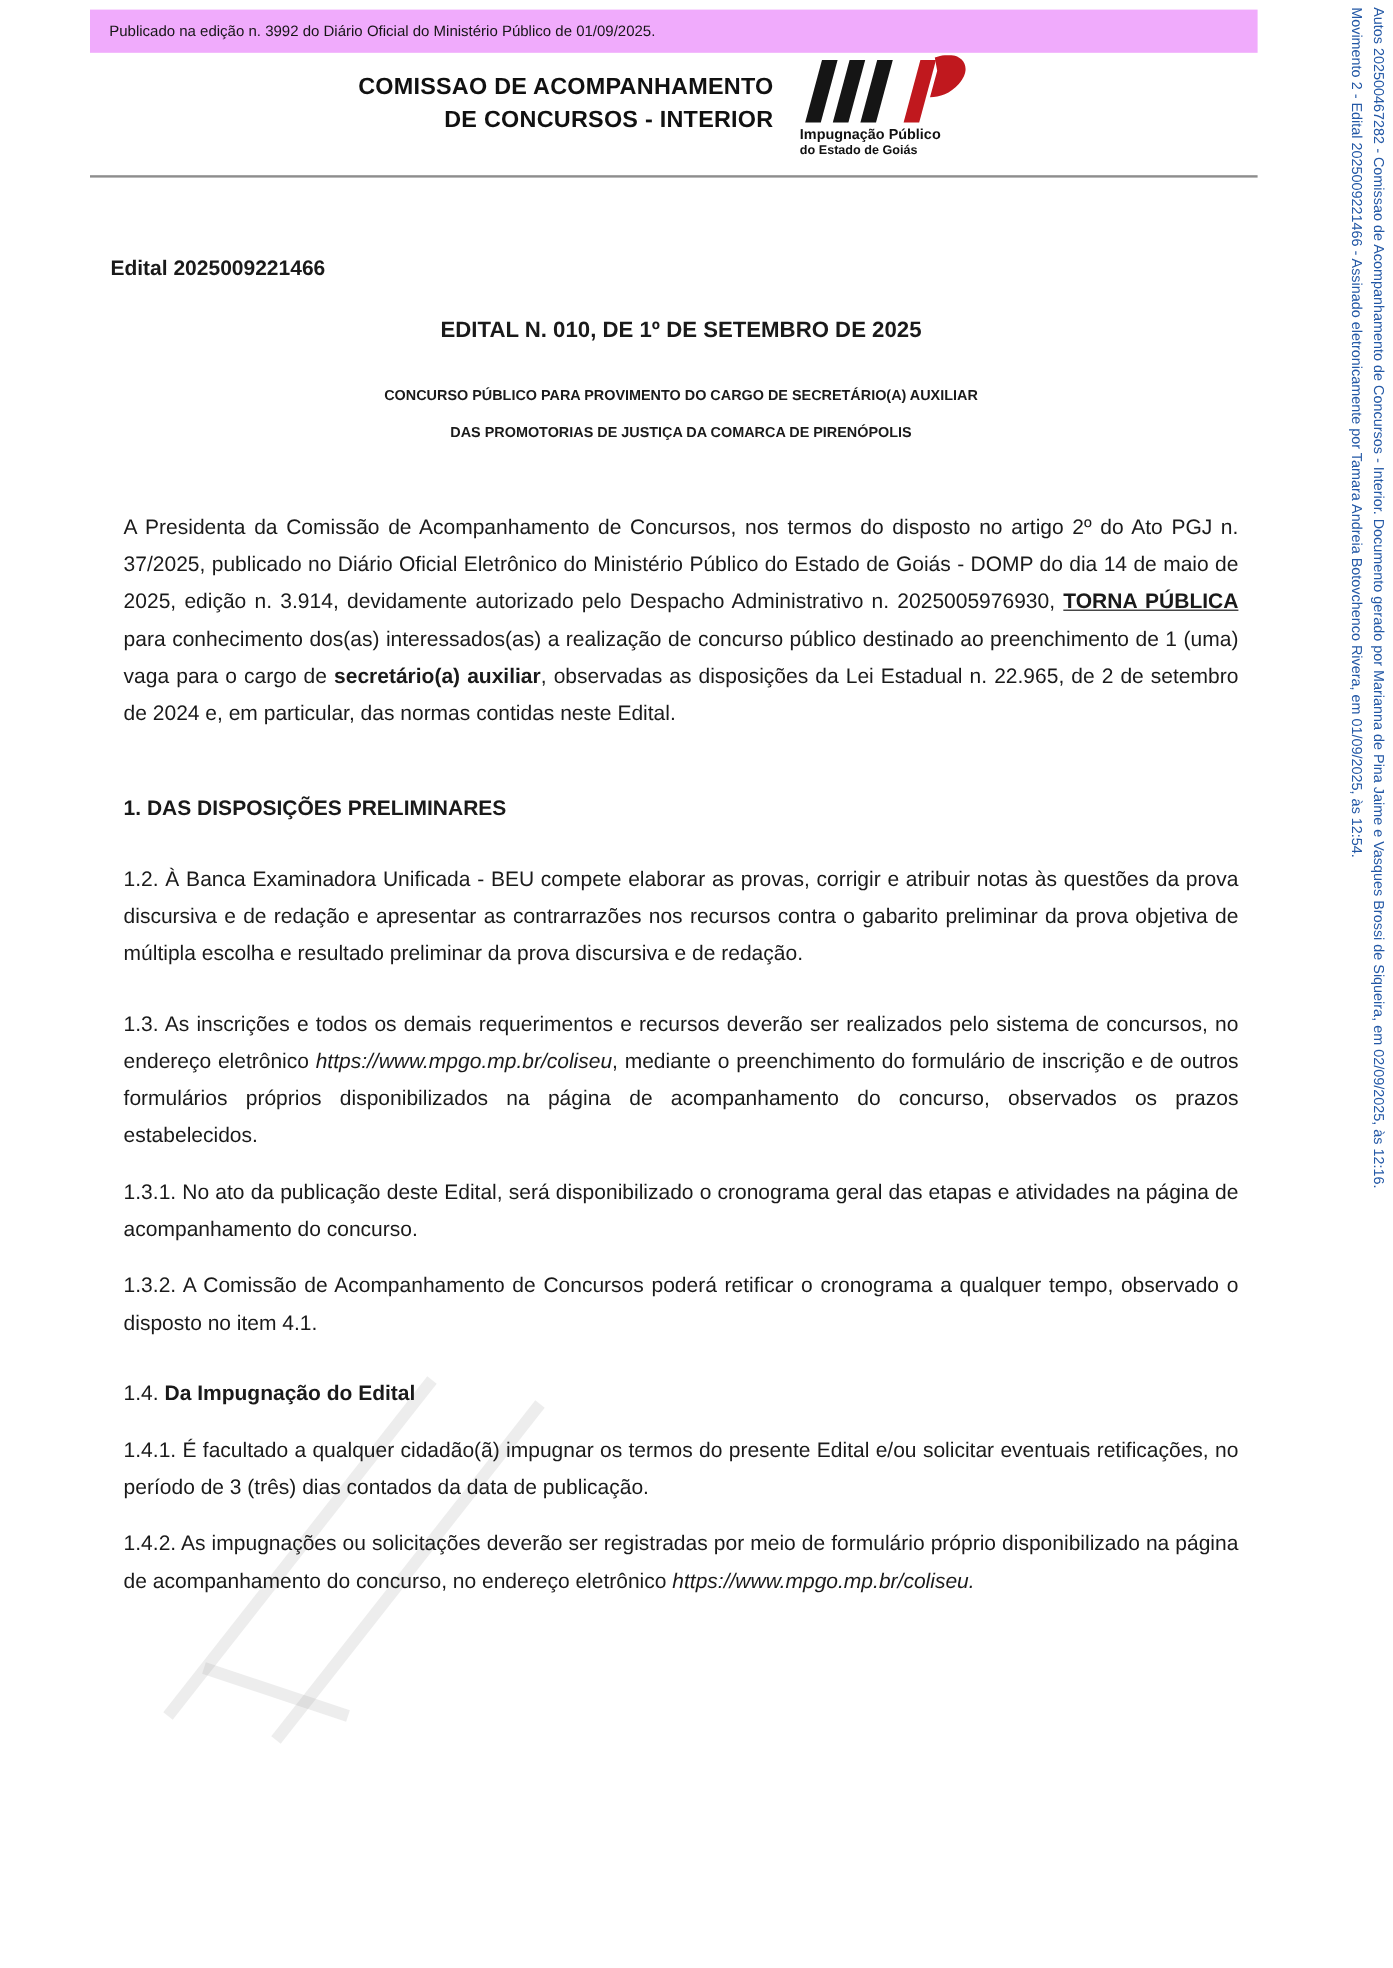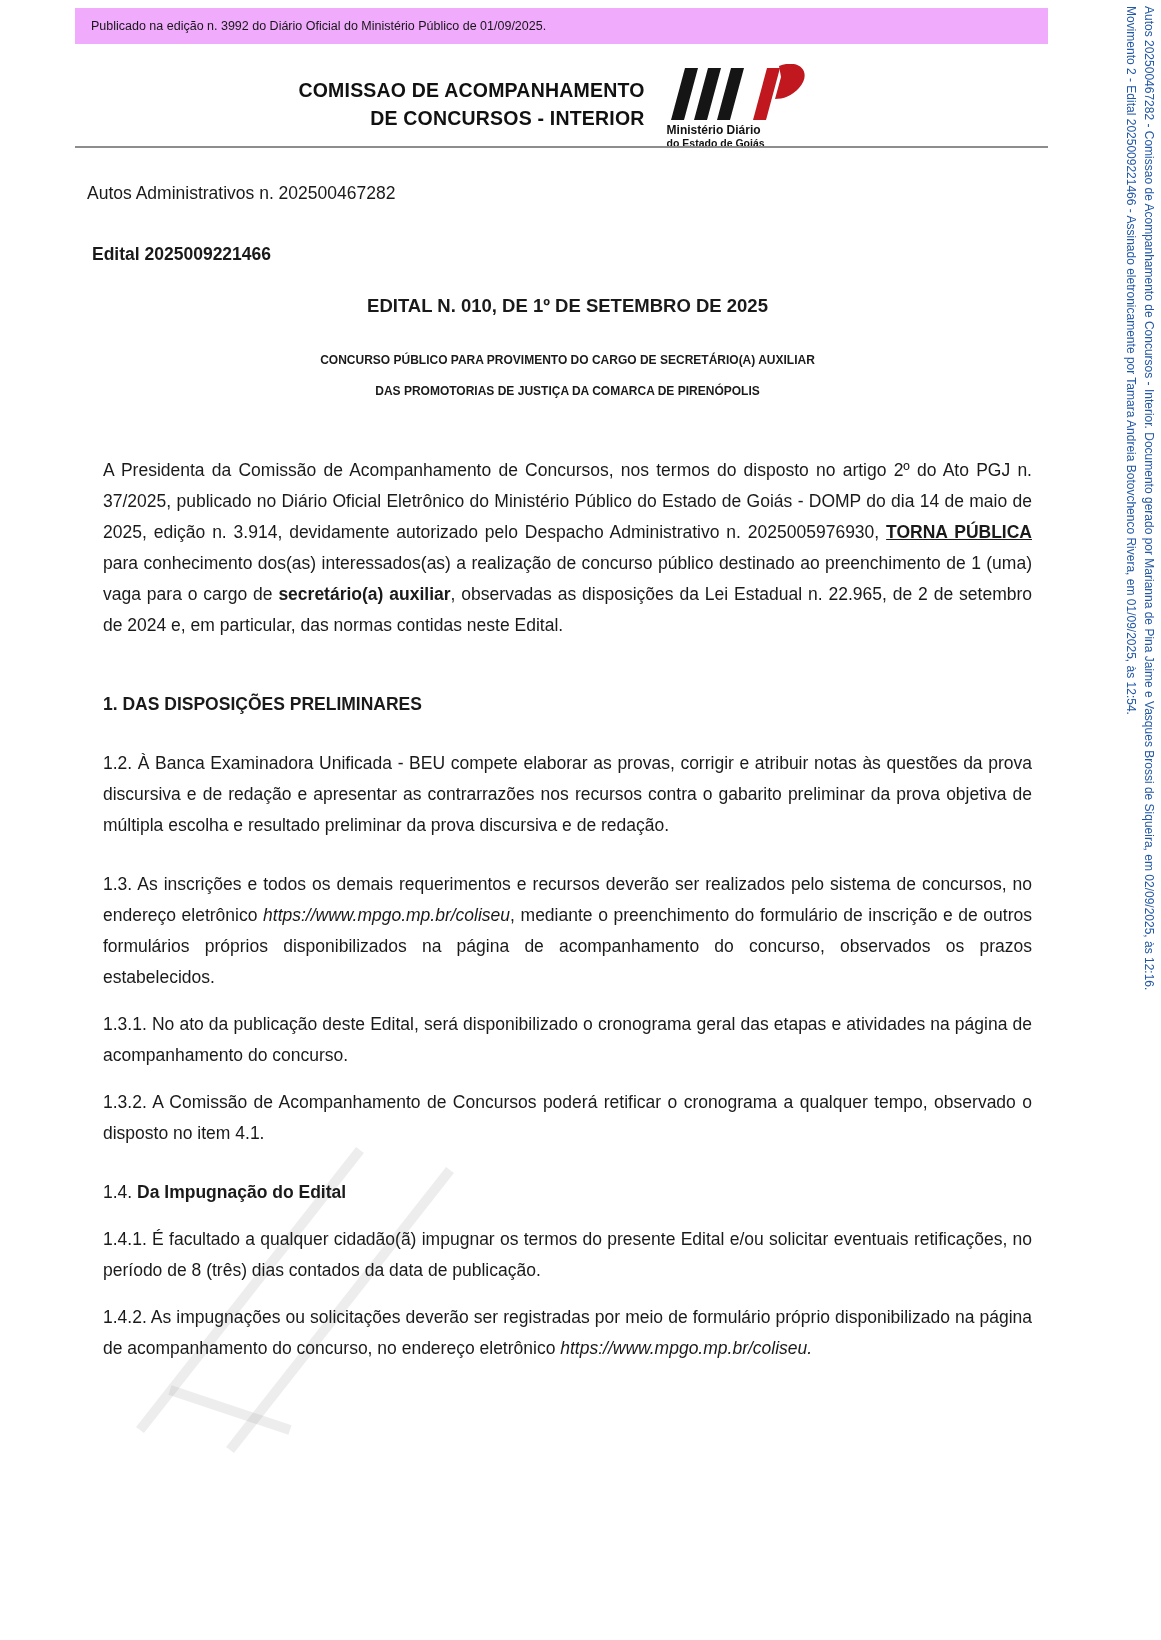--- a/index.html
+++ b/index.html
@@ -16,21 +16,21 @@
   
   .notice-bar {
     position: absolute; left: 75px; top: 8px; width: 973px; height: 36px;
     background: #f0abfc; display: flex; align-items: center;
     box-sizing: border-box; padding-left: 16px;
     font-size: 12.5px; color: #161616;
   }
 
   
   .header {
-    position: absolute; left: 75px; top: 64px; width: 973px;
+    position: absolute; left: 75px; top: 46px; width: 973px;
     display: flex; justify-content: center; align-items: flex-start; gap: 22px;
   }
   .header-title {
     text-align: right; font-weight: bold; font-size: 19.5px; line-height: 28px;
     padding-top: 12px; letter-spacing: 0.2px; color: #111;
   }
   .logo-box { width: 158px; display: flex; flex-direction: column; align-items: flex-start; }
   .logo-caption { margin-top: 2px; line-height: 13px; }
   .logo-caption .l1 { font-weight: bold; font-size: 12px; color: #111; }
   .logo-caption .l2 { font-weight: bold; font-size: 10.5px; color: #111; }
@@ -92,53 +92,52 @@
           <path d="M4 56 L18 4 L31 4 L17 56 Z"></path>
           <path d="M27 56 L41 4 L54 4 L40 56 Z"></path>
           <path d="M50 56 L64 4 L77 4 L63 56 Z"></path>
         </g>
         <g fill="#c0181e">
           <path d="M86 56 L100 4 L113 4 L99 56 Z"></path>
           <path d="M112 2 C 132 -6 146 8 132 24 C 125 32 116 35 108 35 L114 13 Z"></path>
         </g>
       </svg>
       <div class="logo-caption">
-        <div class="l1">Ministério Diário</div>
+        <div class="l1">Impugnação Público</div>
         <div class="l2">do Estado de Goiás</div>
       </div>
     </div>
   </div>
 
   <hr class="rule">
 
   <svg class="watermark" width="470" height="440" viewBox="0 0 470 440" aria-hidden="true">
     <g stroke="#9a9a9a" stroke-opacity="0.18" fill="none" stroke-width="10">
       <path d="M30 400 L250 120"></path>
       <path d="M120 420 L340 140"></path>
       <path d="M60 360 L180 400"></path>
     </g>
   </svg>
 
   <div class="docbody">
-    <p class="autos">Autos Administrativos n. 202500467282</p>
     <p class="edital">Edital 2025009221466</p>
     <p class="title">EDITAL N. 010, DE 1º DE SETEMBRO DE 2025</p>
     <p class="subtitle">
       <span>CONCURSO PÚBLICO PARA PROVIMENTO DO CARGO DE SECRETÁRIO(A) AUXILIAR</span><br>
       <span>DAS PROMOTORIAS DE JUSTIÇA DA COMARCA DE PIRENÓPOLIS</span>
     </p>
     <div>
         <p class="block gap-lg"><span>A Presidenta da Comissão de Acompanhamento de Concursos, nos termos do disposto no artigo 2º do Ato PGJ n. 37/2025, publicado no Diário Oficial Eletrônico do Ministério Público do Estado de Goiás - DOMP do dia 14 de maio de 2025, edição n. 3.914, devidamente autorizado pelo Despacho Administrativo n. 2025005976930, </span><span class="b u">TORNA PÚBLICA</span><span> para conhecimento dos(as) interessados(as) a realização de concurso público destinado ao preenchimento de 1 (uma) vaga para o cargo de </span><span class="b">secretário(a) auxiliar</span><span>, observadas as disposições da Lei Estadual n. 22.965, de 2 de setembro de 2024 e, em particular, das normas contidas neste Edital.</span></p>
         <p class="block heading gap-lg"><span class="b">1. DAS DISPOSIÇÕES PRELIMINARES</span></p>
         <p class="block gap-sm"><span>1.2. À Banca Examinadora Unificada - BEU compete elaborar as provas, corrigir e atribuir notas às questões da prova discursiva e de redação e apresentar as contrarrazões nos recursos contra o gabarito preliminar da prova objetiva de múltipla escolha e resultado preliminar da prova discursiva e de redação.</span></p>
         <p class="block gap-sm"><span>1.3. As inscrições e todos os demais requerimentos e recursos deverão ser realizados pelo sistema de concursos, no endereço eletrônico </span><span class="i">https://www.mpgo.mp.br/coliseu</span><span>, mediante o preenchimento do formulário de inscrição e de outros formulários próprios disponibilizados na página de acompanhamento do concurso, observados os prazos estabelecidos.</span></p>
         <p class="block"><span>1.3.1. No ato da publicação deste Edital, será disponibilizado o cronograma geral das etapas e atividades na página de acompanhamento do concurso.</span></p>
         <p class="block"><span>1.3.2. A Comissão de Acompanhamento de Concursos poderá retificar o cronograma a qualquer tempo, observado o disposto no item 4.1.</span></p>
         <p class="block gap-sm"><span>1.4. </span><span class="b">Da Impugnação do Edital</span></p>
-        <p class="block"><span>1.4.1. É facultado a qualquer cidadão(ã) impugnar os termos do presente Edital e/ou solicitar eventuais retificações, no período de 8 (três) dias contados da data de publicação.</span></p>
+        <p class="block"><span>1.4.1. É facultado a qualquer cidadão(ã) impugnar os termos do presente Edital e/ou solicitar eventuais retificações, no período de 3 (três) dias contados da data de publicação.</span></p>
         <p class="block"><span>1.4.2. As impugnações ou solicitações deverão ser registradas por meio de formulário próprio disponibilizado na página de acompanhamento do concurso, no endereço eletrônico </span><span class="i">https://www.mpgo.mp.br/coliseu.</span></p>
       </div>
   </div>
 
   <div class="vstrip">
     <p>Autos 202500467282 - Comissao de Acompanhamento de Concursos - Interior. Documento gerado por Marianna de Pina Jaime e Vasques Brossi de Siqueira, em 02/09/2025, às 12:16.</p>
     <p>Movimento 2 - Edital 2025009221466  - Assinado eletronicamente por Tamara Andreia Botovchenco Rivera, em 01/09/2025, às 12:54.</p>
   </div>
 
 </div>

